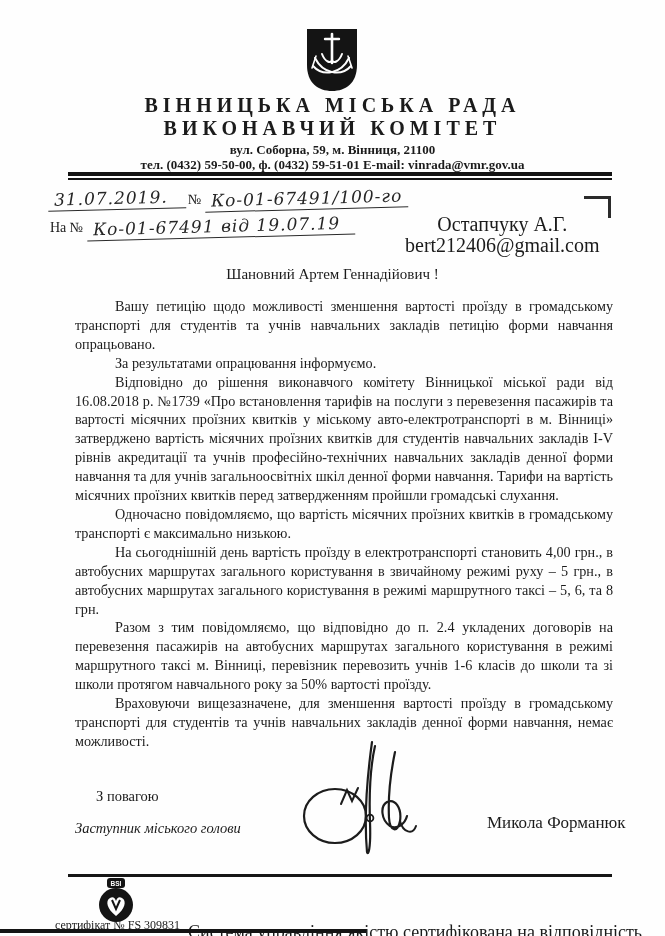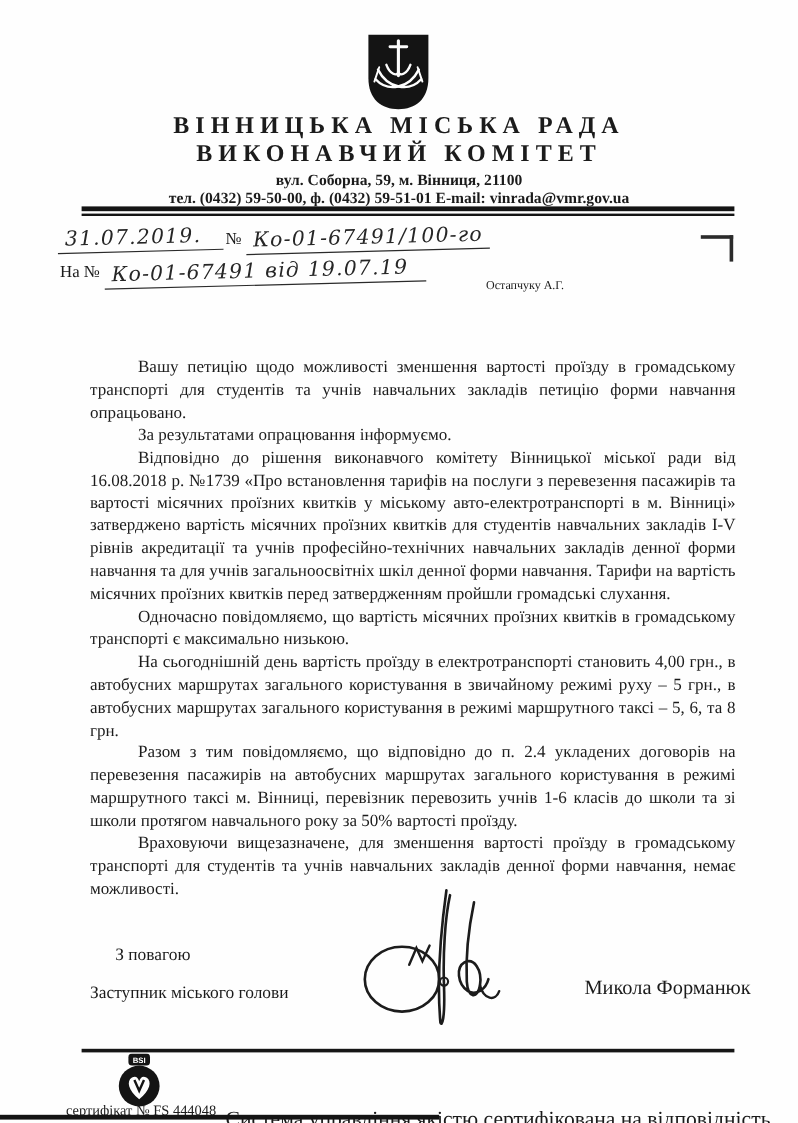--- a/index.html
+++ b/index.html
@@ -30,30 +30,30 @@
   .ref-row { display: flex; align-items: flex-end; margin-bottom: 6px; }
   .hw { font-family: "DejaVu Serif", serif; font-style: italic; font-size: 17px;
         letter-spacing: 1px; transform: rotate(-1.5deg); color: #262626; }
   .u { border-bottom: 1.6px solid #2a2a2a; padding: 0 6px 1px 6px; }
   .u-date  { min-width: 138px; }
   .u-num   { min-width: 200px; }
   .u-reply { min-width: 268px; }
   .ref-label { font-size: 14px; padding: 0 4px 2px 2px; white-space: nowrap; }
   .corner-mark { position: absolute; left: 584px; top: 196px; width: 27px; height: 22px;
                  border-top: 3px solid #2b2b2b; border-right: 3px solid #2b2b2b; }
-  .addressee { position: absolute; left: 405px; top: 228px; font-size: 10px; line-height: 21px; text-align: center; }
+  .addressee { position: absolute; left: 405px; top: 214px; font-size: 20px; line-height: 21px; text-align: center; }
   
   .salutation { position: absolute; left: 0; top: 266px; width: 100%;
                 text-align: center; font-size: 15px; }
   .body-text { position: absolute; left: 75px; top: 297px; width: 538px; }
   .body-text p { margin: 0; text-indent: 40px; text-align: justify;
                  font-size: 14.2px; line-height: 18.9px; }
   
   .regards   { position: absolute; left: 96px;  top: 788px; font-size: 14.5px; }
-  .position  { position: absolute; left: 75px;  top: 820px; font-size: 14.5px; }
+  .position  { position: absolute; left: 75px;  top: 820px; font-size: 14.5px; font-style: italic; }
   .signer    { position: absolute; left: 487px; top: 813px; font-size: 17px; }
   .signature { position: absolute; left: 283px; top: 736px; }
   
   .footer-rule { position: absolute; top: 874px; left: 68px; width: 544px;
                  height: 3px; background: #161616; }
   .bsi-logo { position: absolute; left: 92px; top: 878px; }
   .cert-text { position: absolute; left: 55px; top: 918px; font-size: 12px; }
   .iso-text  { position: absolute; left: 188px; top: 897px; font-size: 18px; margin-top: 25px; }
   .bottom-line { position: absolute; top: 929px; left: 0; width: 366px; height: 4px; background: #141414; }
 </style>
@@ -91,22 +91,24 @@
     </div>
     <div class="ref-row">
       <span class="ref-label">На №</span>
       <span class="hw u u-reply">Ко-01-67491  від 19.07.19</span>
     </div>
   </div>
   <div class="corner-mark"></div>
 
   <div class="addressee">
     <div>Остапчуку А.Г.</div>
+    <div>bert212406@gmail.com</div>
   </div>
 
+  <div class="salutation">Шановний Артем Геннадійович !</div>
 
   <div class="body-text">
       <p>Вашу петицію щодо можливості зменшення вартості проїзду в громадському транспорті для студентів та учнів навчальних закладів петицію форми навчання опрацьовано.</p>
       <p>За результатами опрацювання інформуємо.</p>
       <p>Відповідно до рішення виконавчого комітету Вінницької міської ради від 16.08.2018 р. №1739 «Про встановлення тарифів на послуги з перевезення пасажирів та вартості місячних проїзних квитків у міському авто-електротранспорті в м. Вінниці» затверджено вартість місячних проїзних квитків для студентів навчальних закладів I-V рівнів акредитації та учнів професійно-технічних навчальних закладів денної форми навчання та для учнів загальноосвітніх шкіл денної форми навчання. Тарифи на вартість місячних проїзних квитків перед затвердженням пройшли громадські слухання.</p>
       <p>Одночасно повідомляємо, що вартість місячних проїзних квитків в громадському транспорті є максимально низькою.</p>
       <p>На сьогоднішній день вартість проїзду в електротранспорті становить 4,00 грн., в автобусних маршрутах загального користування в звичайному режимі руху – 5 грн., в автобусних маршрутах загального користування в режимі маршрутного таксі – 5, 6, та 8 грн.</p>
       <p>Разом з тим повідомляємо, що відповідно до п. 2.4 укладених договорів на перевезення пасажирів на автобусних маршрутах загального користування в режимі маршрутного таксі м. Вінниці, перевізник перевозить учнів 1-6 класів до школи та зі школи протягом навчального року за 50% вартості проїзду.</p>
       <p>Враховуючи вищезазначене, для зменшення вартості проїзду в громадському транспорті для студентів та учнів навчальних закладів денної форми навчання, немає можливості.</p>
     </div>
@@ -130,17 +132,17 @@
   <div class="footer-rule"></div>
   <div class="bsi-logo">
     <svg width="48" height="46" viewBox="0 0 48 46">
       <rect x="15" y="0" width="18" height="10" rx="3" fill="#141414"></rect>
       <text x="24" y="7.6" text-anchor="middle" font-size="6.5" fill="#ffffff" font-family="Liberation Sans, sans-serif" font-weight="bold">BSI</text>
       <circle cx="24" cy="27" r="17" fill="#141414"></circle>
       <path d="M24,38 C15,31 13,23 18,20 C21,18 23,20 24,23 C25,20 27,18 30,20 C35,23 33,31 24,38 Z" fill="#fdfdfd"></path>
       <path d="M20,22 L24,31 L28,22" stroke="#141414" stroke-width="2" fill="none"></path>
     </svg>
   </div>
-  <div class="cert-text">сертифікат № FS 444048</div>
+  <div class="cert-text">сертифікат № FS 309831</div>
   <div class="iso-text">Система управління якістю сертифікована на відповідність ISO 9001:2015</div>
   <div class="bottom-line"></div>
 
 </div>
 
 </body></html>

